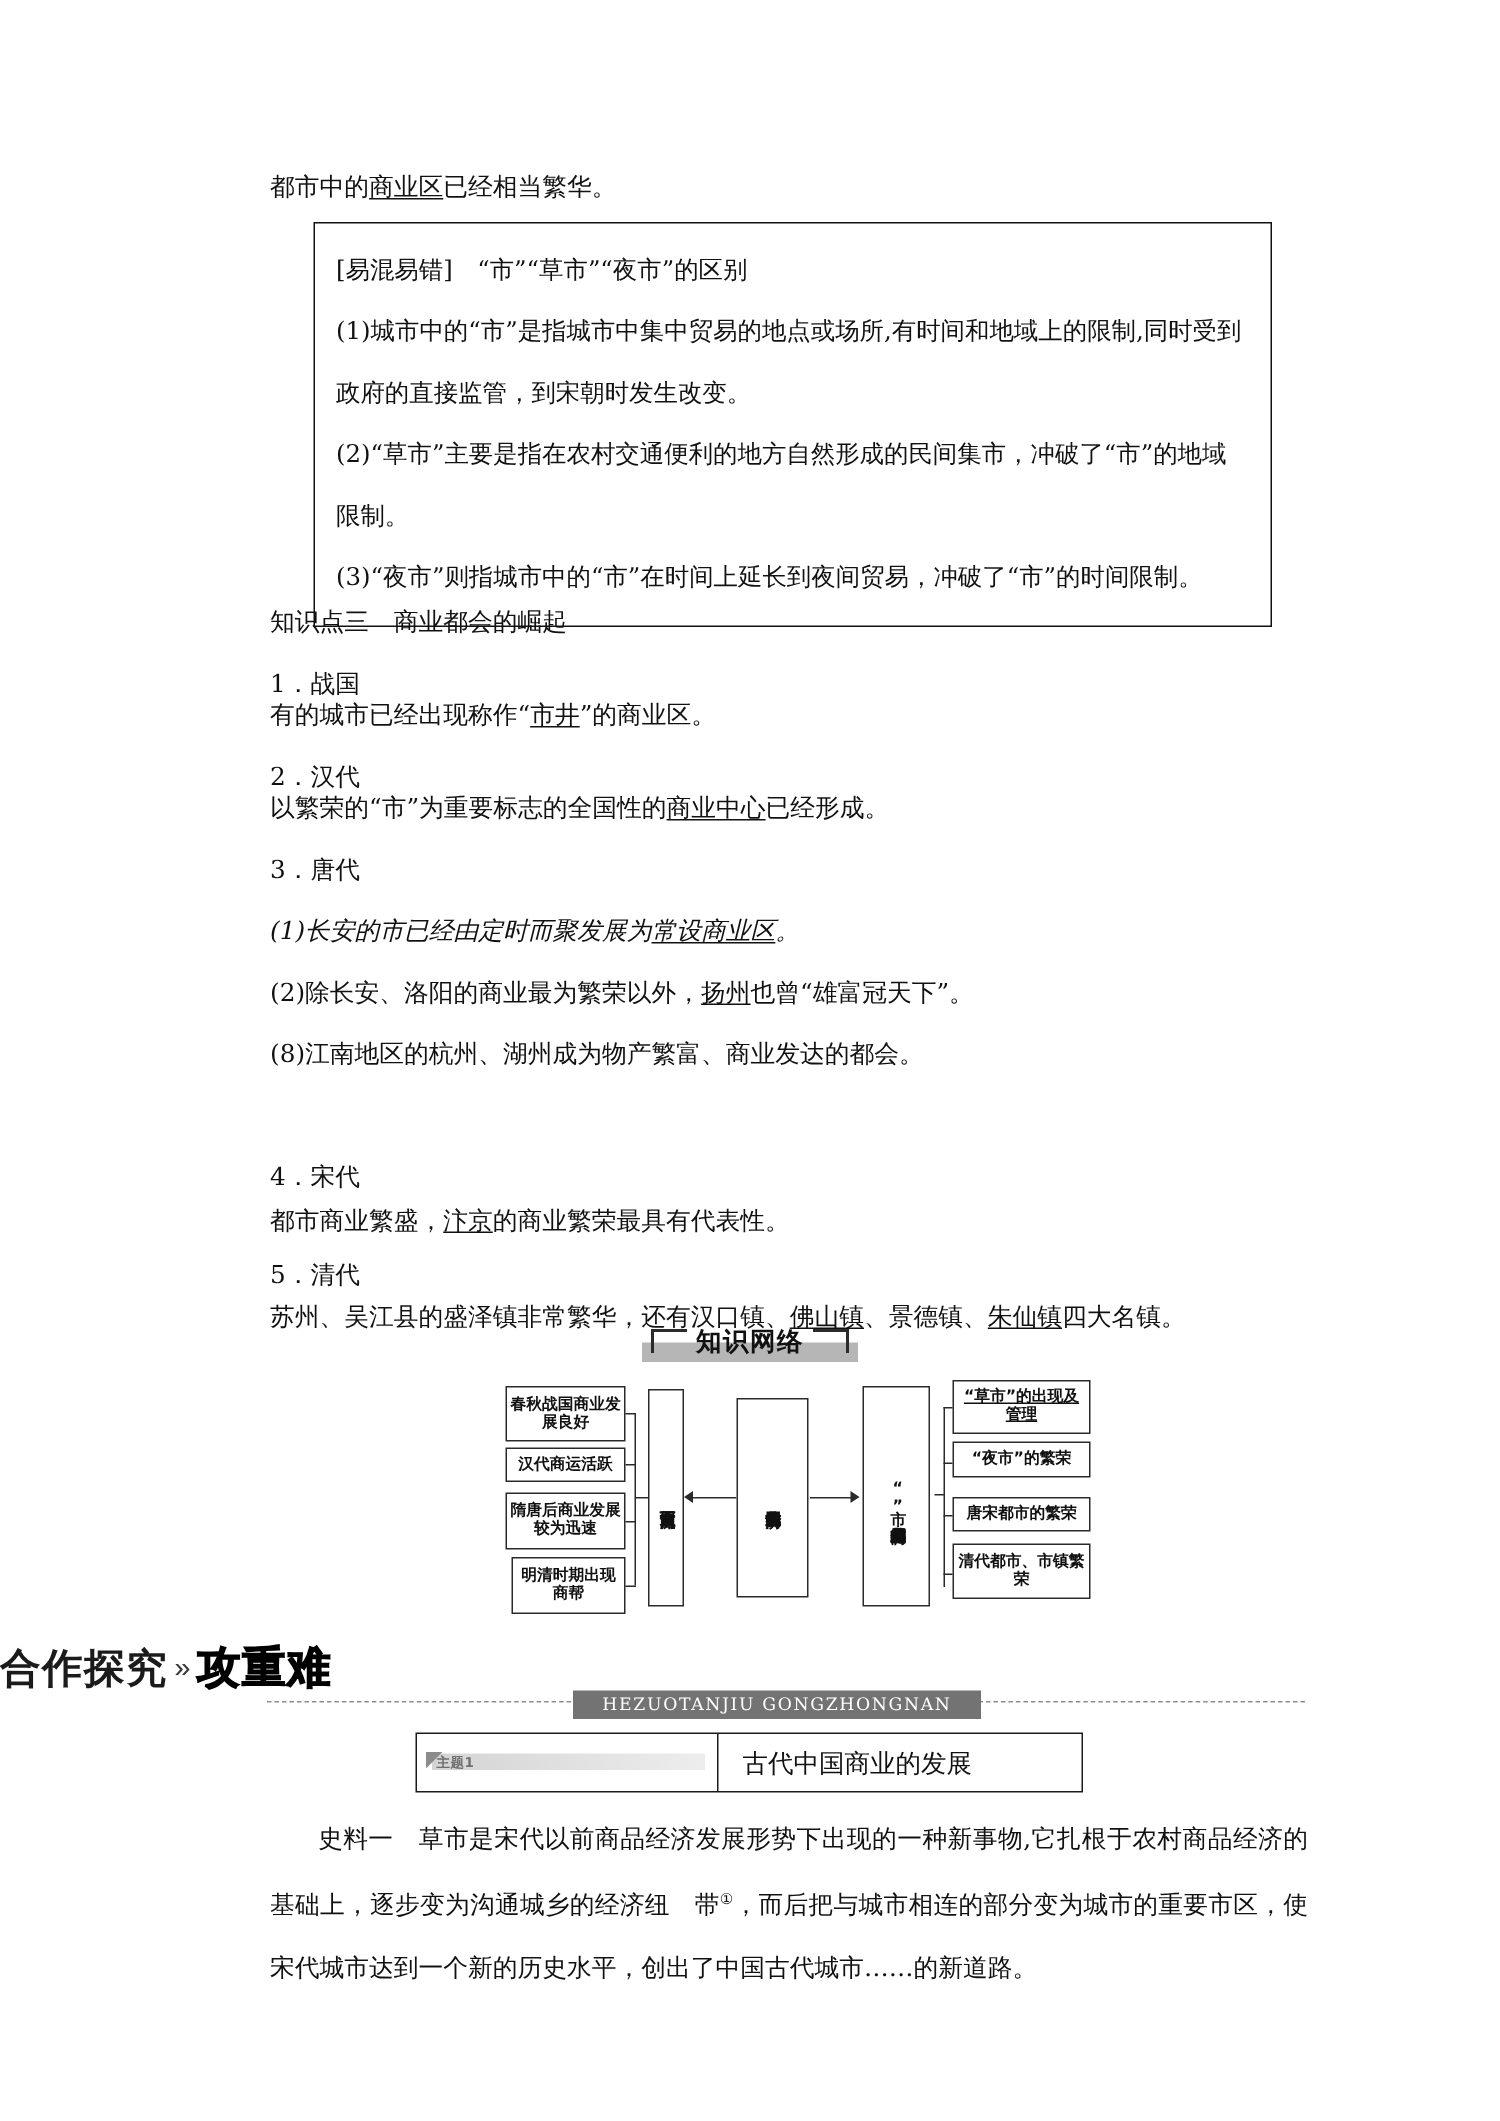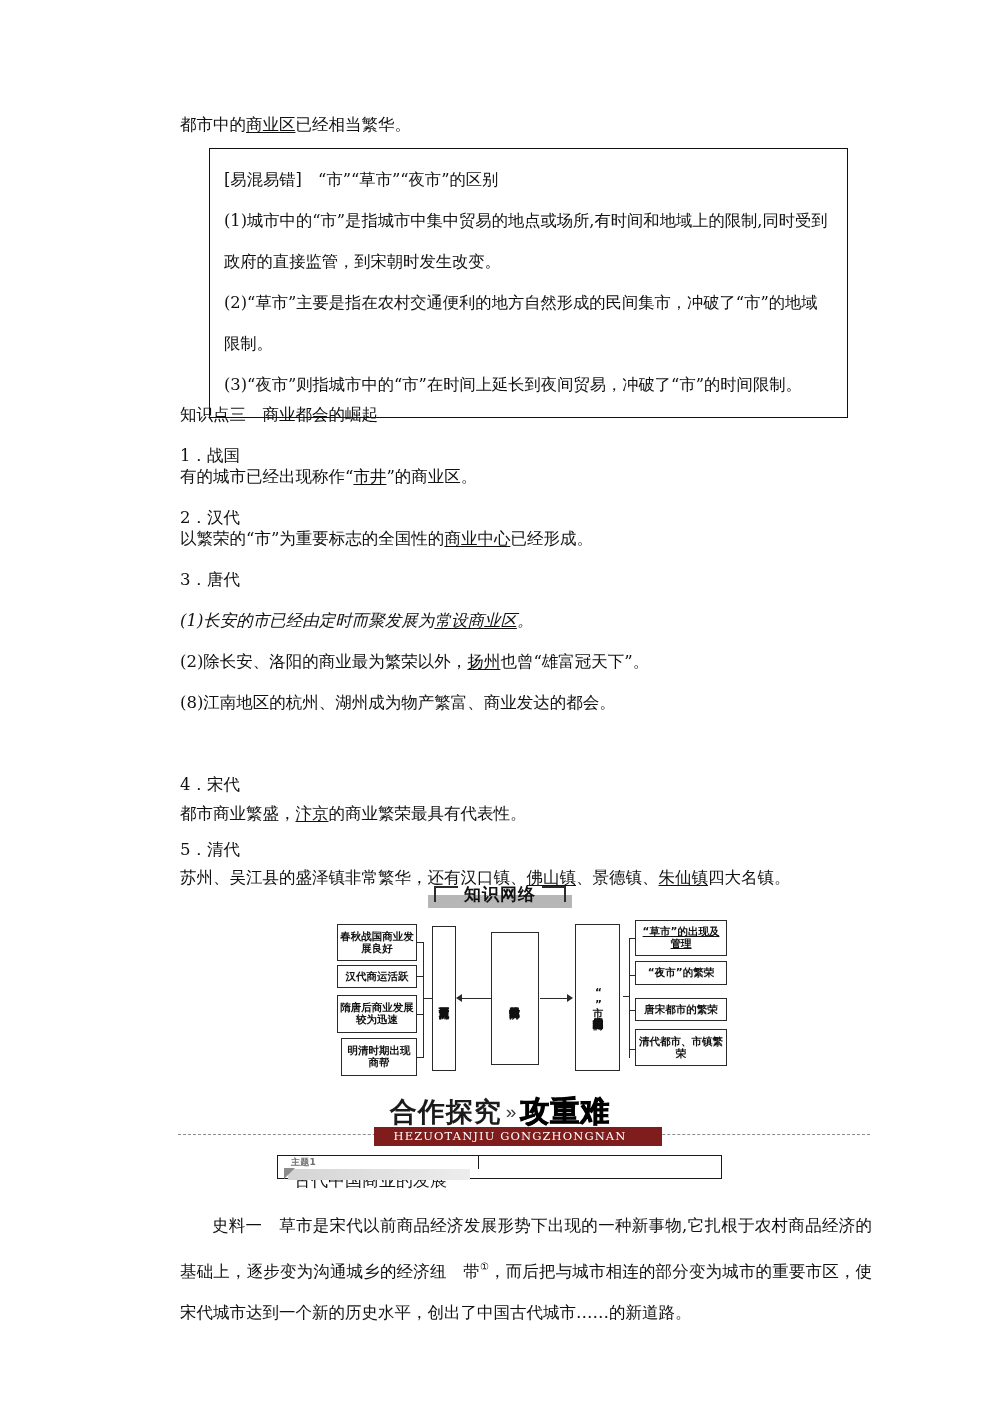--- a/index.html
+++ b/index.html
@@ -68,45 +68,45 @@
     line-height:1.05;letter-spacing:0px;
   }
   .conn{position:absolute;background:#2a2a2a;}
   .arrow{position:absolute;width:0;height:0;}
   .arrow.left{border-top:4px solid transparent;border-bottom:4px solid transparent;border-right:6px solid #2a2a2a;}
   .arrow.right{border-top:4px solid transparent;border-bottom:4px solid transparent;border-left:6px solid #2a2a2a;}
 
   
   .sec-head{position:absolute;left:0;right:0;top:1092px;height:60px;}
   .sec-title{
-    position:absolute;left:0;right:0;top:0;text-align:center;
-    font-family:Liberation Sans, sans-serif;
+    position:absolute;left:0;right:0;top:0;text-align:left;
+    font-family:Liberation Mono, monospace;
     white-space:nowrap;
   }
   .sec-title .a{font-size:27px;font-weight:bold;color:#1b1b1b;letter-spacing:1px;}
   .sec-title .sep{font-size:19px;color:#3a3a3a;margin:0 4px;position:relative;top:-3px;}
   .sec-title .b{font-size:29px;font-weight:bold;color:#000;letter-spacing:1px;
      -webkit-text-stroke:.9px #000;}
   .sec-dash{
     position:absolute;left:178px;right:130px;top:42px;height:0;
     border-top:1.4px dashed #8d8d8d;
   }
   .sec-pin-wrap{
     position:absolute;left:0;right:0;top:33px;text-align:center;
   }
   .sec-pin{
-    display:inline-block;background:#7f1d1d;color:#ffffff;
+    display:inline-block;background:#737373;color:#ffffff;
     font-family:"DejaVu Serif","Liberation Serif",serif;
-    font-size:11.5px;letter-spacing:1.1px;padding:2px 36px 3px 20px;margin-left:36px;
+    font-size:11.5px;letter-spacing:1.1px;padding:2px 20px 3px 20px;margin-left:36px;
   }
 
   
   .topic-box{
-    position:absolute;left:277px;top:1155px;width:445px;height:24px;
-    border:1.2px solid #1a1a1a;box-sizing:border-box;display:flex;flex-direction:column;
+    position:absolute;left:277px;top:1155px;width:445px;height:40px;
+    border:1.2px solid #1a1a1a;box-sizing:border-box;display:flex;
   }
   .topic-left{
     width:200px;border-right:1.2px solid #1a1a1a;position:relative;
     display:flex;align-items:center;
   }
   .topic-tag-bar{
     position:absolute;left:10px;right:8px;top:13px;height:11px;
     background:linear-gradient(to right,#d4d4d4,#ededed);
   }
   .topic-tag{

